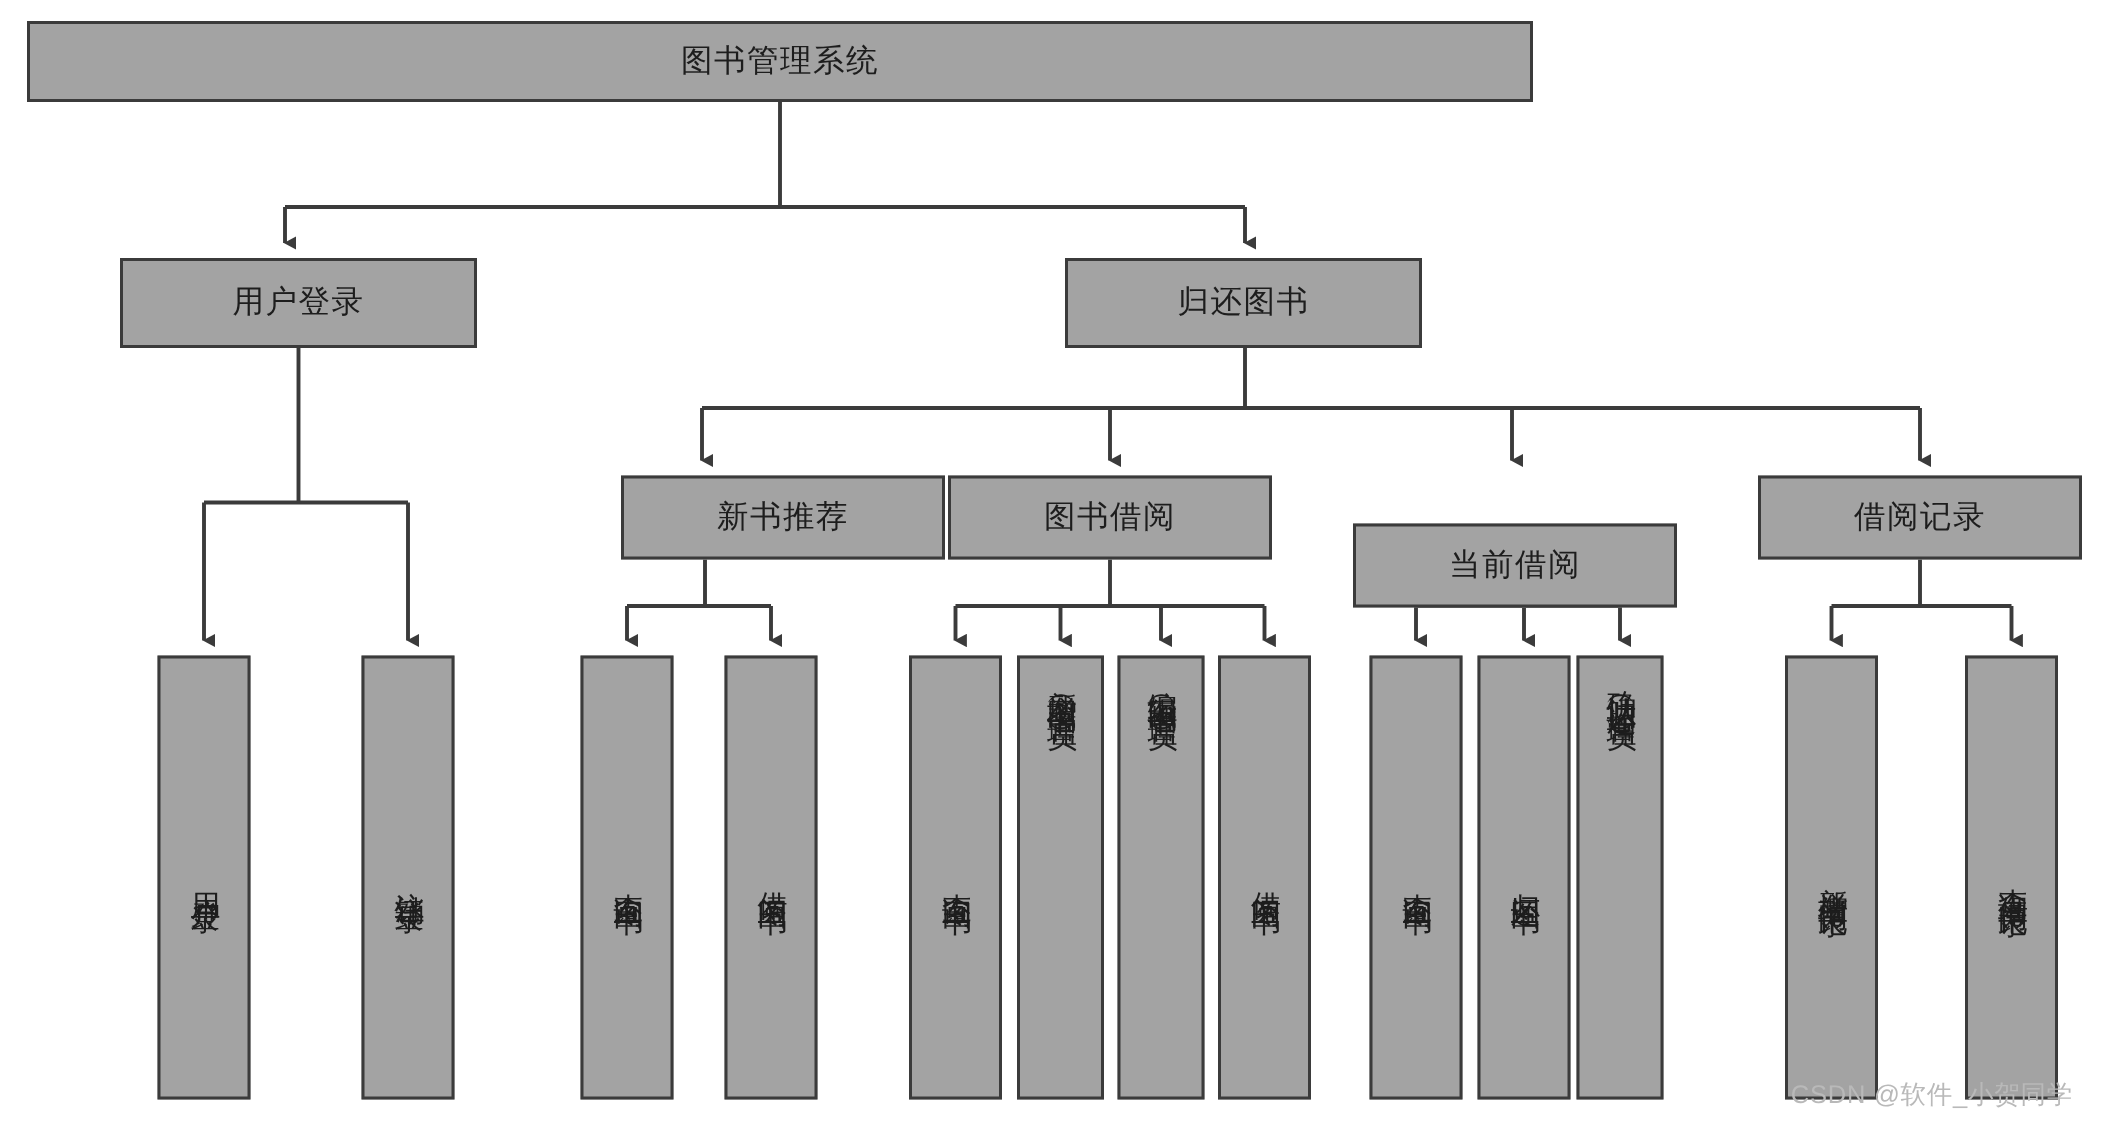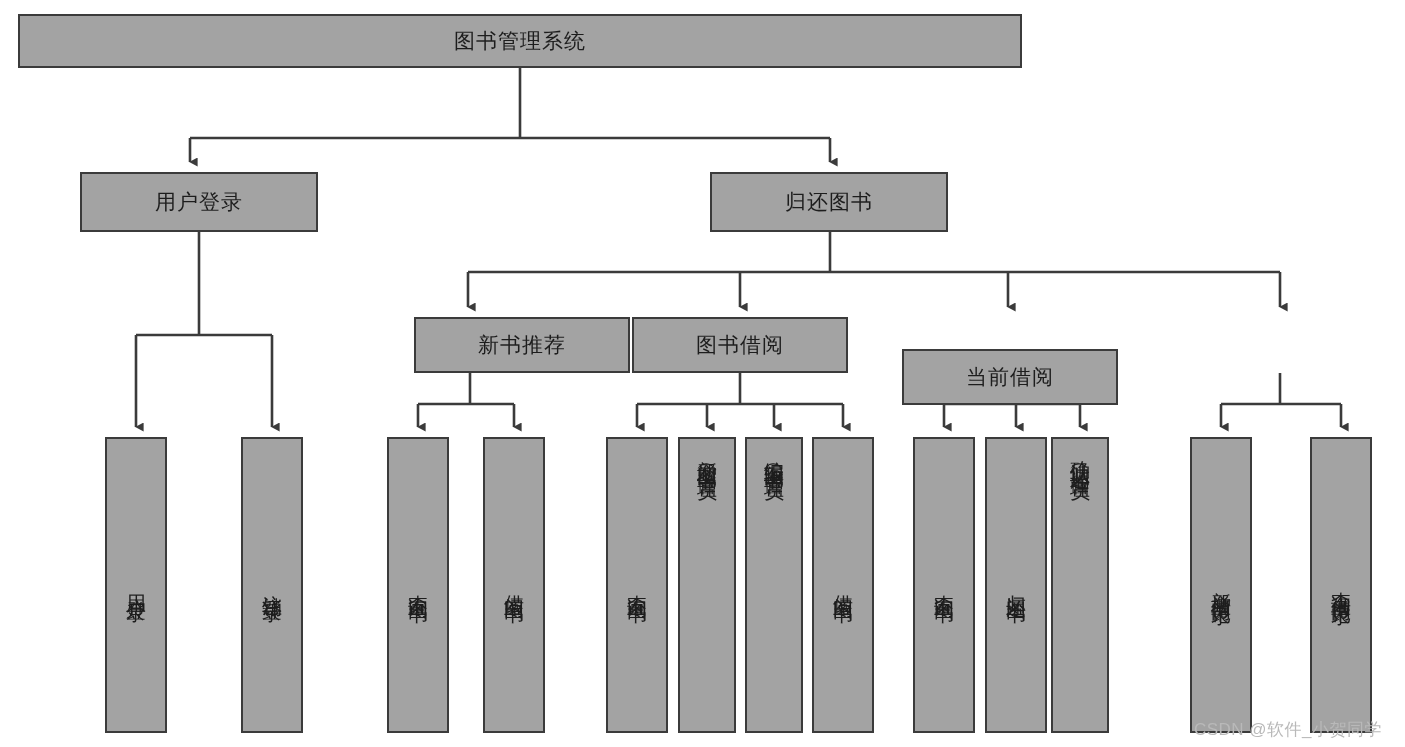--- a/index.html
+++ b/index.html
@@ -138,20 +138,23 @@
 
   <div class="node horiz" id="node-new_book_rec" style="left: 378px; top: 317px; width: 216px; height: 56px; margin-left: 36px;">
     <span>新书推荐</span>
   </div>
   <div class="node horiz" id="node-book_borrow" style="left: 632px; top: 317px; width: 216px; height: 56px;">
     <span>图书借阅</span>
   </div>
   <div class="node horiz" id="node-current_borrow" style="left: 902px; top: 317px; width: 216px; height: 56px; margin-top: 32px;">
     <span>当前借阅</span>
   </div>
+  <div class="node horiz" id="node-borrow_record" style="left: 1172px; top: 317px; width: 216px; height: 56px;">
+    <span>借阅记录</span>
+  </div>
 
   <div id="leaf-container">
       <div class="node vert center" id="leaf-user-login" style="left: 105px; top: 437px; width: 62px; height: 296px;">
         <span class="vtext">用户登录</span>
       </div>
       <div class="node vert center" id="leaf-logout-login" style="left: 241px; top: 437px; width: 62px; height: 296px;">
         <span class="vtext">注销登录</span>
       </div>
       <div class="node vert center" id="leaf-query-book-1" style="left: 387px; top: 437px; width: 62px; height: 296px;">
         <span class="vtext">查询图书</span>

